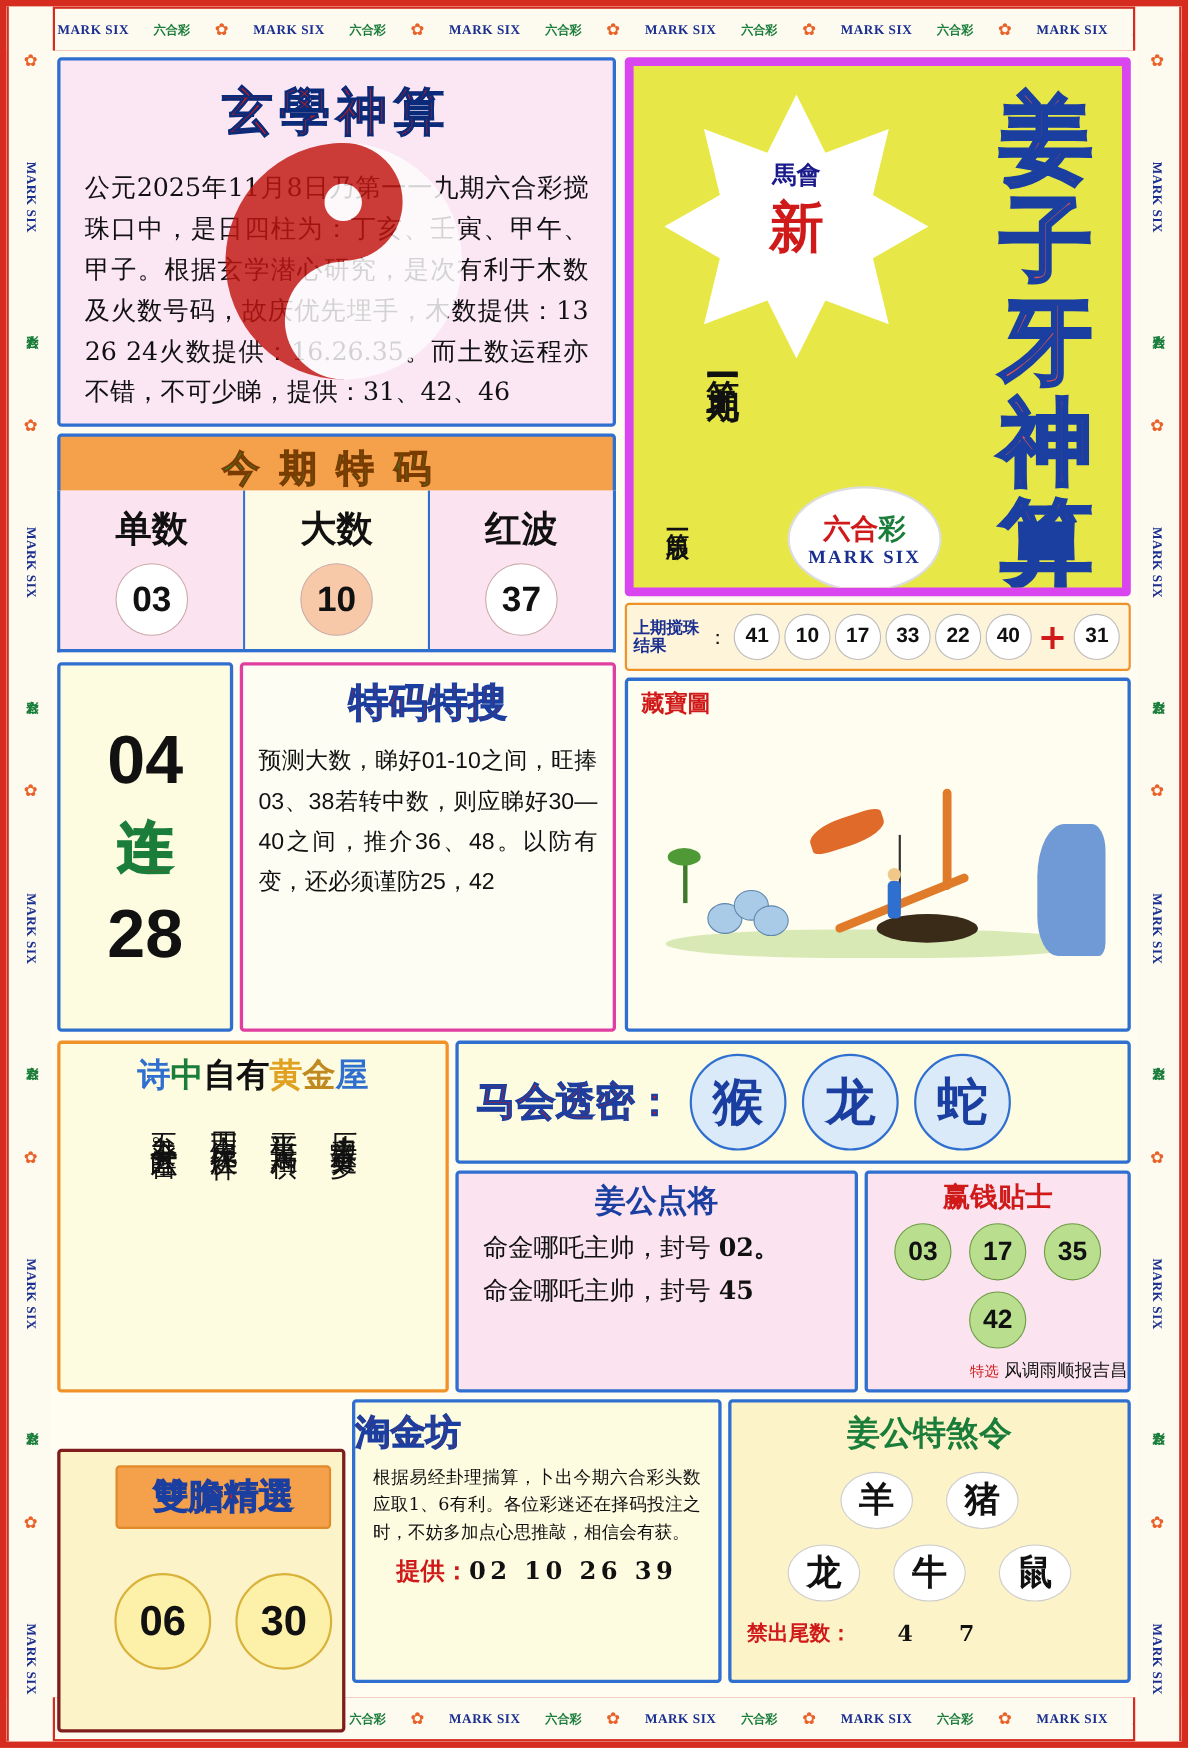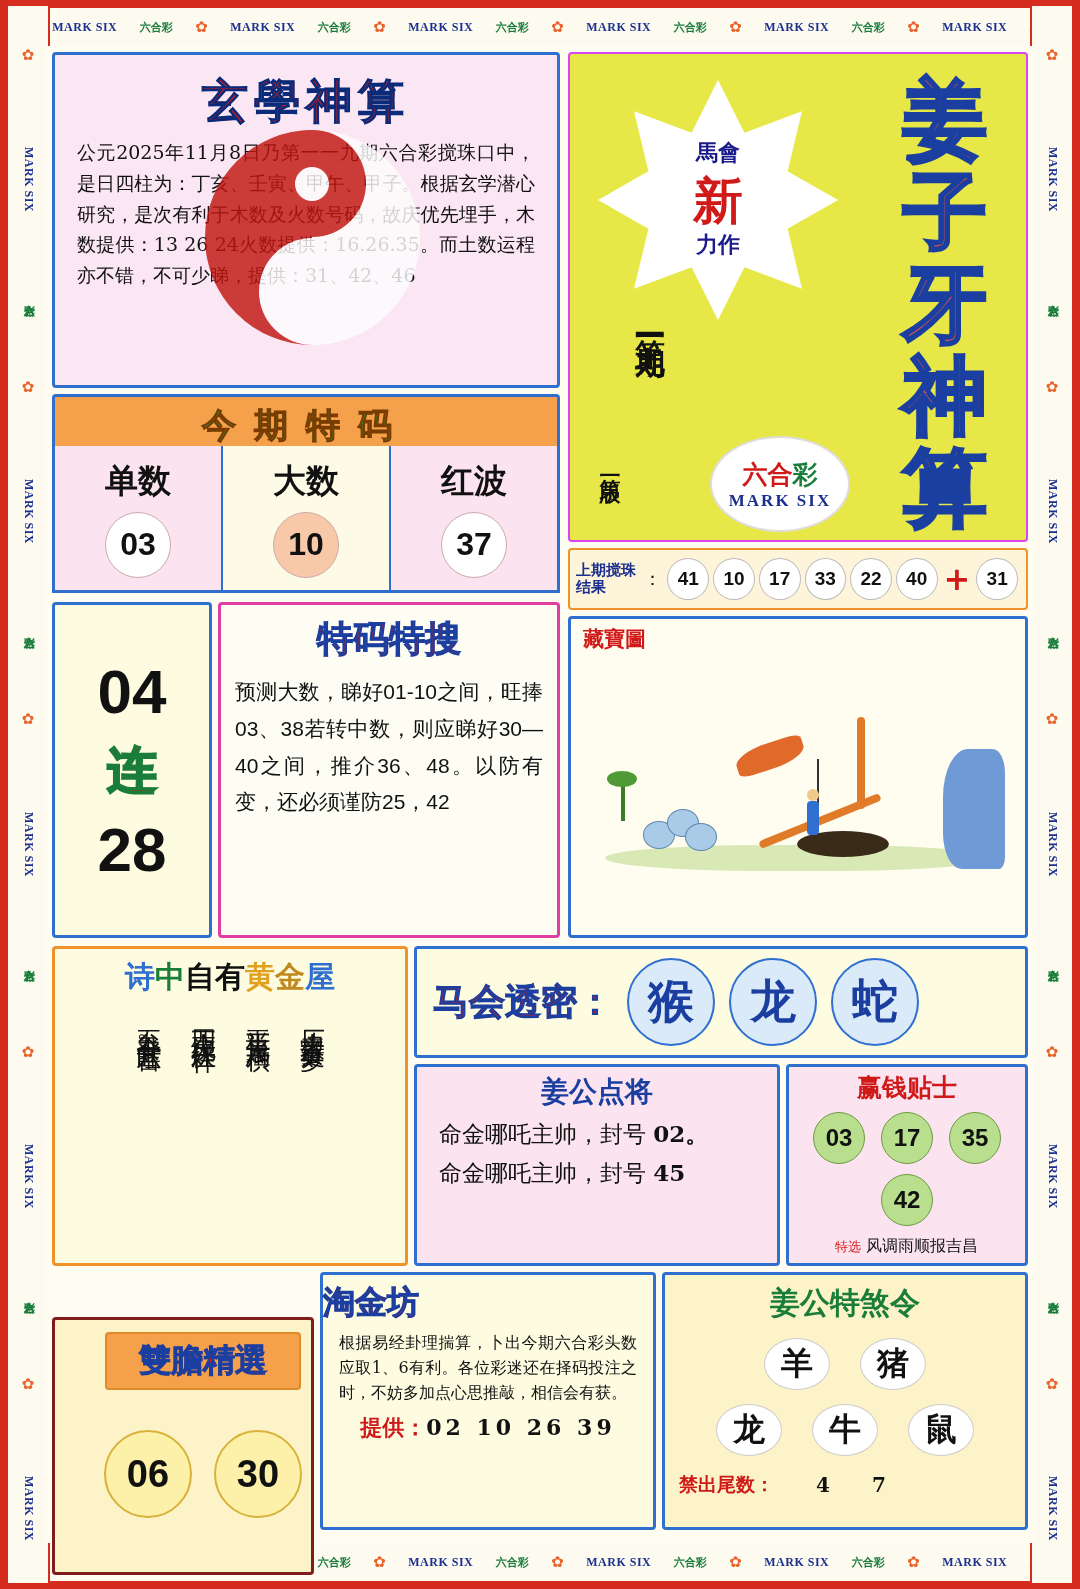--- a/index.html
+++ b/index.html
@@ -26,21 +26,21 @@
 
   .content{position:absolute;left:46px;top:46px;right:46px;bottom:46px;background:#fffdf2;}
 
   
   .blk{position:absolute;box-sizing:border-box;}
 
   
   #xuanxue{left:6px;top:6px;width:508px;height:336px;background:#fbe6f4;border:3px solid #2f6fd0;border-radius:4px;overflow:hidden;}
   #xuanxue .title{text-align:center;margin-top:16px;font-size:46px;font-weight:bold;color:#d01a1a;
       font-family:"DejaVu Serif","Liberation Serif",serif;-webkit-text-stroke:1px #0a2a7a;letter-spacing:6px;}
-  #xuanxue .body{position:relative;margin:4px 22px 0 22px;font-size:19px;line-height:1.62;color:#111;
+  #xuanxue .body{position:relative;margin:20px 22px 0 22px;font-size:23px;line-height:1.62;color:#111;
       font-family:"DejaVu Serif","Liberation Serif",serif;text-align:justify;}
   .taiji{position:absolute;left:150px;top:75px;width:215px;height:215px;border-radius:50%;
       background:linear-gradient(90deg,#c0150f 50%,#fdfdfd 50%);opacity:.82;}
   .taiji:before,.taiji:after{content:"";position:absolute;width:107px;height:107px;border-radius:50%;}
   .taiji:before{left:54px;top:0;background:#c0150f;}
   .taiji:after{left:54px;top:108px;background:#fdfdfd;}
   .taiji .d1,.taiji .d2{position:absolute;width:34px;height:34px;border-radius:50%;}
   .taiji .d1{left:90px;top:37px;background:#fdfdfd;}
   .taiji .d2{left:90px;top:145px;background:#c0150f;}
 
@@ -55,21 +55,21 @@
   #temacells .cell:nth-child(1){background:#fbe4ef;}
   #temacells .cell:nth-child(2){background:#fdfbe6;}
   #temacells .cell:nth-child(3){background:#fbe4ef;}
   #temacells .lbl{font-size:33px;font-weight:bold;color:#111;font-family:"DejaVu Serif","Liberation Serif",serif;}
   .ball{border-radius:50%;display:flex;align-items:center;justify-content:center;
       font-family:"Liberation Sans",sans-serif;font-weight:bold;color:#111;}
   #temacells .ball{width:64px;height:64px;font-size:32px;background:#fff;border:1px solid #caa;}
   #temacells .cell:nth-child(2) .ball{background:#f7c9a8;}
 
   
-  #burstbox{left:522px;top:6px;width:460px;height:490px;background:#e7e847;border:2px solid #d946ef;border-radius:4px;overflow:hidden;}
+  #burstbox{left:522px;top:6px;width:460px;height:490px;background:#e7e847;border:8px solid #d946ef;border-radius:4px;overflow:hidden;}
   .star{position:absolute;left:28px;top:26px;width:240px;height:240px;background:#fff;
      clip-path:polygon(50% 0%,61% 22%,85% 13%,79% 38%,100% 50%,79% 62%,85% 87%,61% 78%,50% 100%,39% 78%,15% 87%,21% 62%,0% 50%,21% 38%,15% 13%,39% 22%);}
   .star .t1{position:absolute;left:0;right:0;top:58px;text-align:center;font-size:22px;color:#1a1a8c;font-weight:bold;font-family:"DejaVu Serif","Liberation Serif",serif;}
   .star .t2{position:absolute;left:0;right:0;top:88px;text-align:center;font-size:50px;color:#d01a1a;font-weight:bold;font-family:"DejaVu Serif","Liberation Serif",serif;}
   .star .t3{position:absolute;left:0;right:0;top:150px;text-align:center;font-size:22px;color:#1a1a8c;font-weight:bold;font-family:"DejaVu Serif","Liberation Serif",serif;}
   #issue{position:absolute;left:36px;top:262px;width:64px;font-size:30px;color:#111;font-weight:bold;
      font-family:"DejaVu Serif","Liberation Serif",serif;writing-mode:vertical-rl;letter-spacing:2px;}
   #edition{position:absolute;left:14px;top:408px;width:40px;font-size:21px;color:#111;font-weight:bold;
      font-family:"DejaVu Serif","Liberation Serif",serif;writing-mode:vertical-rl;letter-spacing:2px;}
   #logo{position:absolute;left:140px;top:382px;width:136px;height:92px;background:#fff;border-radius:50%;
@@ -151,21 +151,21 @@
   #dianjiang{left:368px;top:1018px;width:366px;height:202px;background:#fbe4ef;border:3px solid #2f6fd0;border-radius:4px;}
   #dianjiang .hd{text-align:center;margin-top:6px;font-size:28px;font-weight:bold;color:#1a3fa0;font-family:"DejaVu Serif","Liberation Serif",serif;}
   #dianjiang .ln{margin:8px 0 0 22px;font-size:23px;color:#111;font-family:"DejaVu Serif","Liberation Serif",serif;}
   #dianjiang .ln b{color:#111;}
 
   
   #tips{left:740px;top:1018px;width:242px;height:202px;background:#fbe4ef;border:3px solid #2f6fd0;border-radius:4px;}
   #tips .hd{text-align:center;margin-top:4px;font-size:25px;font-weight:bold;color:#d01a1a;font-family:"DejaVu Serif","Liberation Serif",serif;}
   #tips .grid{display:flex;flex-wrap:wrap;justify-content:center;gap:10px 16px;margin-top:8px;}
   #tips .ball{width:50px;height:50px;font-size:24px;background:#b9df8e;border:1px solid #6d9b45;}
-  #tips .foot{margin-top:10px;text-align:left;font-size:16px;color:#111;font-family:"DejaVu Serif","Liberation Serif",serif;margin-left:46px;}
+  #tips .foot{margin-top:10px;text-align:right;font-size:16px;color:#111;font-family:"DejaVu Serif","Liberation Serif",serif;margin-left:46px;}
   #tips .foot em{color:#d01a1a;font-style:normal;font-size:13px;}
 
   
   #shuangdan{left:6px;top:1271px;width:262px;height:258px;background:#fdf3c8;border:3px solid #7f1d1d;border-radius:4px;padding-left:40px;}
   #shuangdan .hd{margin:12px 10px 0 10px;height:54px;background:#f5a04a;border:2px solid #e08a2a;border-radius:4px;
       display:flex;align-items:center;justify-content:center;font-size:32px;font-weight:bold;color:#d01a1a;
       font-family:"DejaVu Serif","Liberation Serif",serif;-webkit-text-stroke:1px #1a3fa0;}
   #shuangdan .row{display:flex;justify-content:center;gap:22px;margin-top:40px;}
   #shuangdan .ball{width:84px;height:84px;font-size:38px;background:#fdf0a8;border:2px solid #d8b23a;}
 
@@ -294,21 +294,20 @@
       <div class="cell">
         <div class="lbl">红波</div>
         <div class="ball">37</div>
       </div>
     </div>
 
     <div class="blk" id="burstbox">
       <div class="star">
         <div class="t1">馬會</div>
         <div class="t2">新</div>
-        <div class="t3">力作</div>
       </div>
       <div id="issue">第一一九期</div>
       <div id="edition">第一版</div>
       <div id="logo">
         <div class="l1"><span>六合</span><em>彩</em></div>
         <div class="l2">MARK SIX</div>
       </div>
       <div id="bigtitle">
         <div class="ch">姜</div>
         <div class="ch">子</div>

